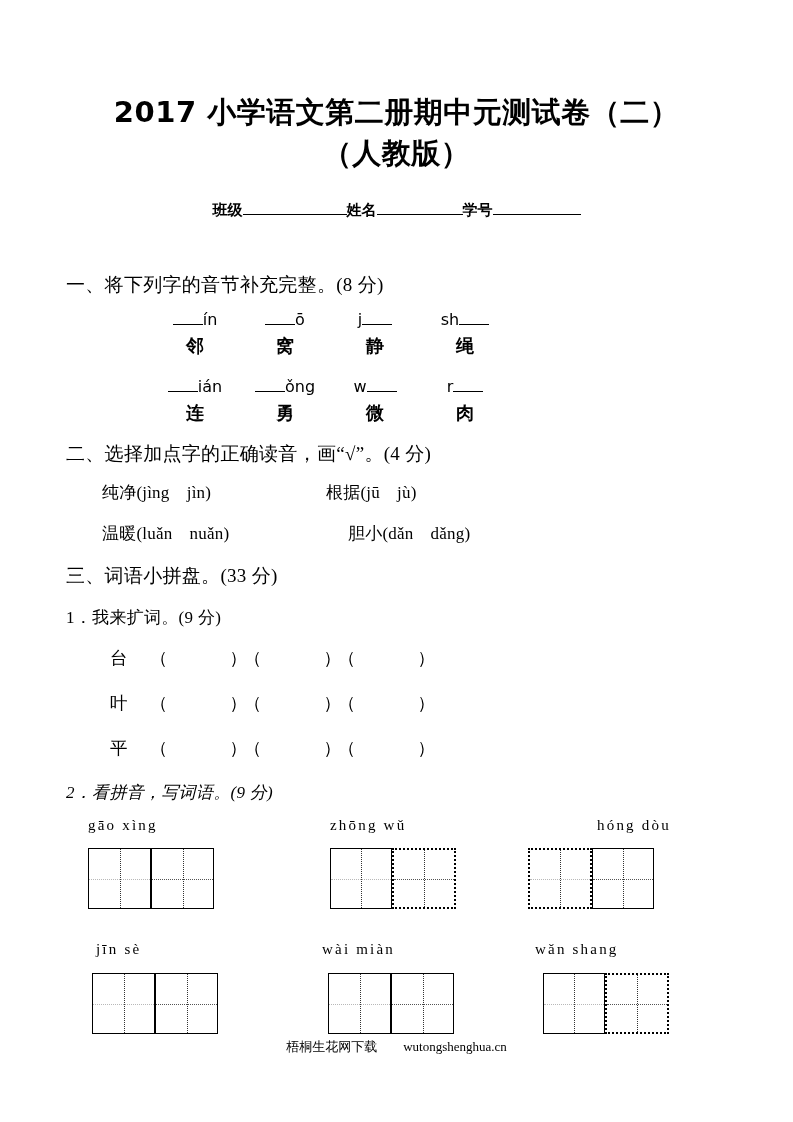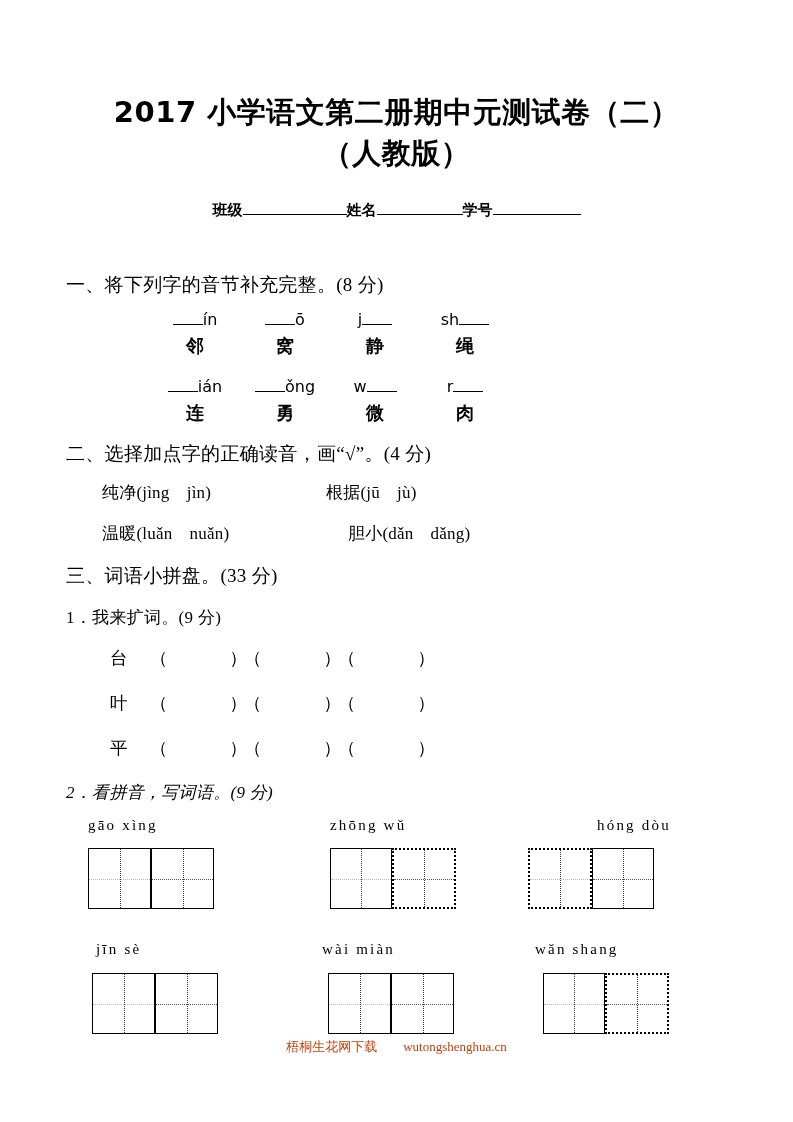--- a/index.html
+++ b/index.html
@@ -185,21 +185,21 @@
   .tzg .cell.faint::after { border-top-color: #b8b8b8; }
 
   
   .footer {
     position: absolute;
     left: 0;
     top: 1038px;
     width: 793px;
     text-align: center;
     font-size: 13px;
-    color: #c2410c;
+    color: #000000;
     white-space: nowrap;
   }
   .footer .cn { margin-right: 26px; }
 </style>
 </head>
 <body>
 
 <div class="page">
 
   <div class="title-block">

